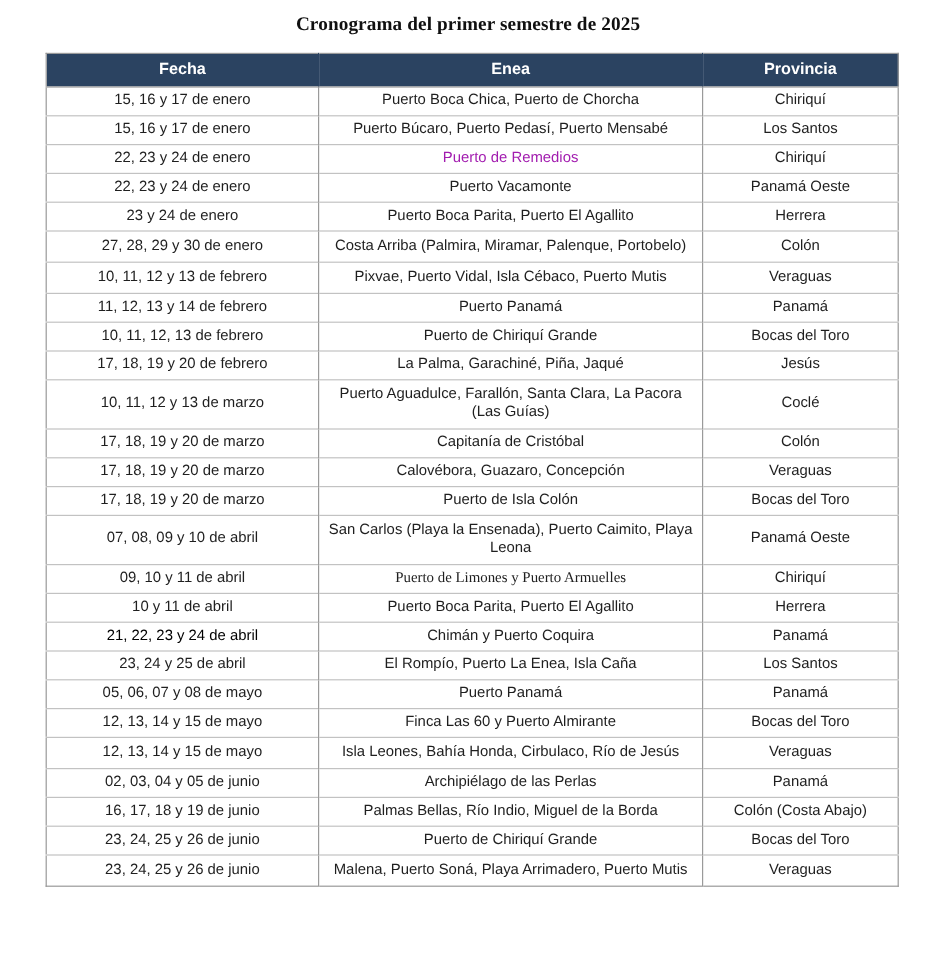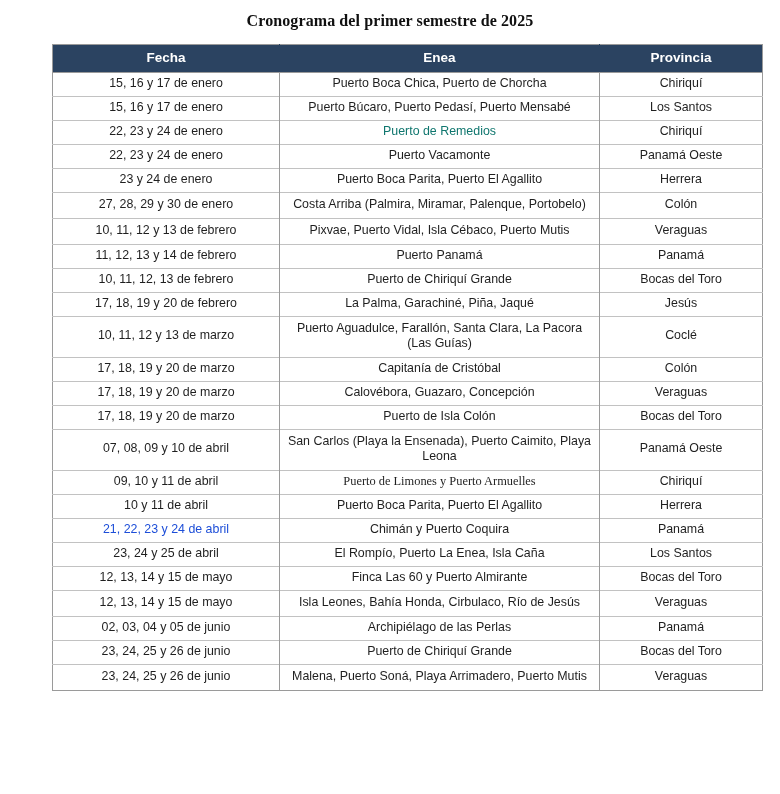--- a/index.html
+++ b/index.html
@@ -32,21 +32,21 @@
     letter-spacing: 0.1px;
     color: #101010;
     padding-top: 11px;
     padding-bottom: 0;
     margin: 0;
     line-height: 1.2;
   }
 
   .table-wrap {
     position: absolute;
-    left: 52px;
+    left: 38px;
     top: 44px;
     width: 710px;
   }
 
   table.schedule {
     width: 710px;
     border-collapse: collapse;
     table-layout: fixed;
     border: 1px solid #9a9a9a;
     background: #ffffff;
@@ -114,21 +114,21 @@
             <td style="border-top-color: rgb(194, 194, 194); border-right-color: rgb(154, 154, 154); color: rgb(31, 31, 31); margin-top: 19px;">Puerto Boca Chica, Puerto de Chorcha</td>
             <td style="border-top-color: rgb(194, 194, 194); border-right-color: rgb(154, 154, 154); color: rgb(31, 31, 31);">Chiriquí</td>
           </tr>
           <tr>
             <td style="border-top-color: rgb(194, 194, 194); border-right-color: rgb(154, 154, 154); color: rgb(31, 31, 31);">15, 16 y 17 de enero</td>
             <td style="border-top-color: rgb(194, 194, 194); border-right-color: rgb(154, 154, 154); color: rgb(31, 31, 31);">Puerto Búcaro, Puerto Pedasí, Puerto Mensabé</td>
             <td style="border-top-color: rgb(194, 194, 194); border-right-color: rgb(154, 154, 154); color: rgb(31, 31, 31);">Los Santos</td>
           </tr>
           <tr>
             <td style="border-top-color: rgb(194, 194, 194); border-right-color: rgb(154, 154, 154); color: rgb(31, 31, 31);">22, 23 y 24 de enero</td>
-            <td style="border-top-color: rgb(194, 194, 194); border-right-color: rgb(154, 154, 154); color: #0f766e; margin-top: 36px;">Puerto de Remedios</td>
+            <td style="border-top-color: rgb(194, 194, 194); border-right-color: rgb(154, 154, 154); color: #a21caf; margin-top: 36px;">Puerto de Remedios</td>
             <td style="border-top-color: rgb(194, 194, 194); border-right-color: rgb(154, 154, 154); color: rgb(31, 31, 31);">Chiriquí</td>
           </tr>
           <tr>
             <td style="border-top-color: rgb(194, 194, 194); border-right-color: rgb(154, 154, 154); color: rgb(31, 31, 31);">22, 23 y 24 de enero</td>
             <td style="border-top-color: rgb(194, 194, 194); border-right-color: rgb(154, 154, 154); color: rgb(31, 31, 31);">Puerto Vacamonte</td>
             <td style="border-top-color: rgb(194, 194, 194); border-right-color: rgb(154, 154, 154); color: rgb(31, 31, 31);">Panamá Oeste</td>
           </tr>
           <tr>
             <td style="border-top-color: rgb(194, 194, 194); border-right-color: rgb(154, 154, 154); color: rgb(31, 31, 31);">23 y 24 de enero</td>
             <td style="border-top-color: rgb(194, 194, 194); border-right-color: rgb(154, 154, 154); color: rgb(31, 31, 31);">Puerto Boca Parita, Puerto El Agallito</td>
@@ -188,43 +188,53 @@
             <td style="border-top-color: rgb(194, 194, 194); border-right-color: rgb(154, 154, 154); color: rgb(31, 31, 31);">09, 10 y 11 de abril</td>
             <td style="border-top-color: rgb(194, 194, 194); border-right-color: rgb(154, 154, 154); color: rgb(31, 31, 31); font-family: Liberation Serif, serif;">Puerto de Limones y Puerto Armuelles</td>
             <td style="border-top-color: rgb(194, 194, 194); border-right-color: rgb(154, 154, 154); color: rgb(31, 31, 31);">Chiriquí</td>
           </tr>
           <tr>
             <td style="border-top-color: rgb(194, 194, 194); border-right-color: rgb(154, 154, 154); color: rgb(31, 31, 31);">10 y 11 de abril</td>
             <td style="border-top-color: rgb(194, 194, 194); border-right-color: rgb(154, 154, 154); color: rgb(31, 31, 31);">Puerto Boca Parita, Puerto El Agallito</td>
             <td style="border-top-color: rgb(194, 194, 194); border-right-color: rgb(154, 154, 154); color: rgb(31, 31, 31);">Herrera</td>
           </tr>
           <tr>
-            <td style="border-top-color: rgb(194, 194, 194); border-right-color: rgb(154, 154, 154); color: #1d4ed8; margin-top: 15px;">21, 22, 23 y 24 de abril</td>
+            <td style="border-top-color: rgb(194, 194, 194); border-right-color: rgb(154, 154, 154); color: #000000; margin-top: 15px;">21, 22, 23 y 24 de abril</td>
             <td style="border-top-color: rgb(194, 194, 194); border-right-color: rgb(154, 154, 154); color: rgb(31, 31, 31);">Chimán y Puerto Coquira</td>
             <td style="border-top-color: rgb(194, 194, 194); border-right-color: rgb(154, 154, 154); color: rgb(31, 31, 31);">Panamá</td>
           </tr>
           <tr>
             <td style="border-top-color: rgb(194, 194, 194); border-right-color: rgb(154, 154, 154); color: rgb(31, 31, 31);">23, 24 y 25 de abril</td>
             <td style="border-top-color: rgb(194, 194, 194); border-right-color: rgb(154, 154, 154); color: rgb(31, 31, 31);">El Rompío, Puerto La Enea, Isla Caña</td>
             <td style="border-top-color: rgb(194, 194, 194); border-right-color: rgb(154, 154, 154); color: rgb(31, 31, 31);">Los Santos</td>
           </tr>
           <tr>
+            <td style="border-top-color: rgb(194, 194, 194); border-right-color: rgb(154, 154, 154); color: rgb(31, 31, 31);">05, 06, 07 y 08 de mayo</td>
+            <td style="border-top-color: rgb(194, 194, 194); border-right-color: rgb(154, 154, 154); color: rgb(31, 31, 31);">Puerto Panamá</td>
+            <td style="border-top-color: rgb(194, 194, 194); border-right-color: rgb(154, 154, 154); color: rgb(31, 31, 31);">Panamá</td>
+          </tr>
+          <tr>
             <td style="border-top-color: rgb(194, 194, 194); border-right-color: rgb(154, 154, 154); color: rgb(31, 31, 31);">12, 13, 14 y 15 de mayo</td>
             <td style="border-top-color: rgb(194, 194, 194); border-right-color: rgb(154, 154, 154); color: rgb(31, 31, 31);">Finca Las 60 y Puerto Almirante</td>
             <td style="border-top-color: rgb(194, 194, 194); border-right-color: rgb(154, 154, 154); color: rgb(31, 31, 31);">Bocas del Toro</td>
           </tr>
           <tr class="tall">
             <td style="border-top-color: rgb(194, 194, 194); border-right-color: rgb(154, 154, 154); color: rgb(31, 31, 31);">12, 13, 14 y 15 de mayo</td>
             <td style="border-top-color: rgb(194, 194, 194); border-right-color: rgb(154, 154, 154); color: rgb(31, 31, 31);">Isla Leones, Bahía Honda, Cirbulaco, Río de Jesús</td>
             <td style="border-top-color: rgb(194, 194, 194); border-right-color: rgb(154, 154, 154); color: rgb(31, 31, 31);">Veraguas</td>
           </tr>
           <tr>
             <td style="border-top-color: rgb(194, 194, 194); border-right-color: rgb(154, 154, 154); color: rgb(31, 31, 31);">02, 03, 04 y 05 de junio</td>
             <td style="border-top-color: rgb(194, 194, 194); border-right-color: rgb(154, 154, 154); color: rgb(31, 31, 31);">Archipiélago de las Perlas</td>
             <td style="border-top-color: rgb(194, 194, 194); border-right-color: rgb(154, 154, 154); color: rgb(31, 31, 31);">Panamá</td>
+          </tr>
+          <tr>
+            <td style="border-top-color: rgb(194, 194, 194); border-right-color: rgb(154, 154, 154); color: rgb(31, 31, 31);">16, 17, 18 y 19 de junio</td>
+            <td style="border-top-color: rgb(194, 194, 194); border-right-color: rgb(154, 154, 154); color: rgb(31, 31, 31);">Palmas Bellas, Río Indio, Miguel de la Borda</td>
+            <td style="border-top-color: rgb(194, 194, 194); border-right-color: rgb(154, 154, 154); color: rgb(31, 31, 31);">Colón (Costa Abajo)</td>
           </tr>
           <tr>
             <td style="border-top-color: rgb(194, 194, 194); border-right-color: rgb(154, 154, 154); color: rgb(31, 31, 31);">23, 24, 25 y 26 de junio</td>
             <td style="border-top-color: rgb(194, 194, 194); border-right-color: rgb(154, 154, 154); color: rgb(31, 31, 31);">Puerto de Chiriquí Grande</td>
             <td style="border-top-color: rgb(194, 194, 194); border-right-color: rgb(154, 154, 154); color: rgb(31, 31, 31);">Bocas del Toro</td>
           </tr>
           <tr class="tall">
             <td style="border-top-color: rgb(194, 194, 194); border-right-color: rgb(154, 154, 154); color: rgb(31, 31, 31);">23, 24, 25 y 26 de junio</td>
             <td style="border-top-color: rgb(194, 194, 194); border-right-color: rgb(154, 154, 154); color: rgb(31, 31, 31);">Malena, Puerto Soná, Playa Arrimadero, Puerto Mutis</td>
             <td style="border-top-color: rgb(194, 194, 194); border-right-color: rgb(154, 154, 154); color: rgb(31, 31, 31);">Veraguas</td>

